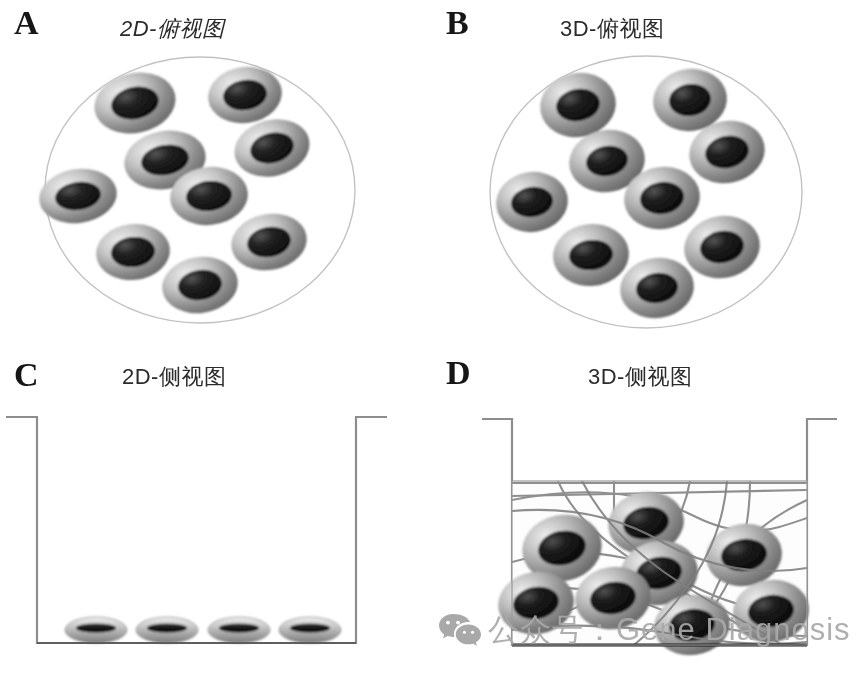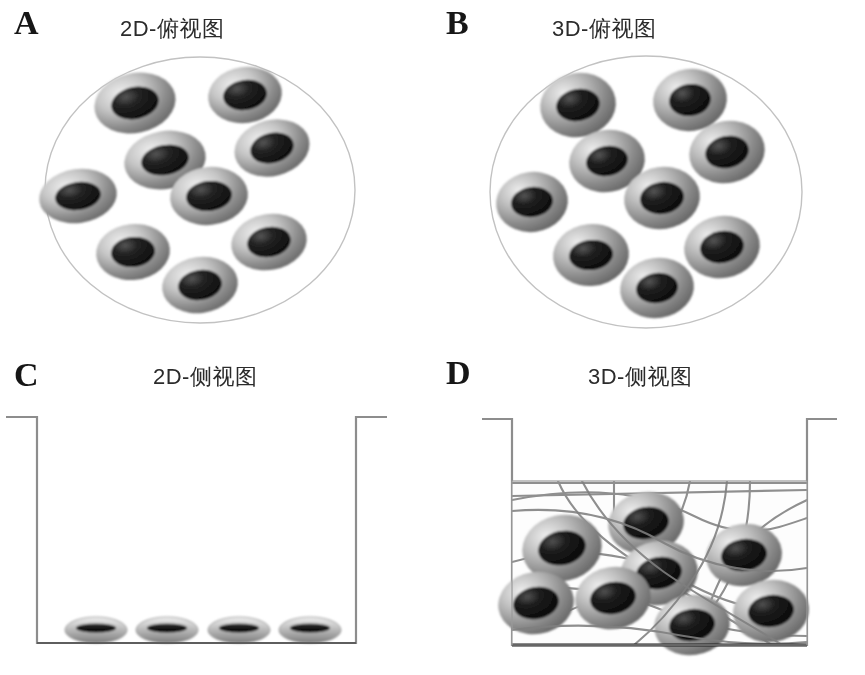--- a/index.html
+++ b/index.html
@@ -20,23 +20,23 @@
     position:absolute;left:14px;top:6px;
     font-family:"Liberation Serif","DejaVu Serif",serif;
     font-weight:bold;font-size:34px;color:#161616;
     line-height:1;letter-spacing:0;
   }
   .panel-title{
     position:absolute;top:14px;
     font-size:22px;color:#2b2b2b;
     letter-spacing:0.5px;white-space:nowrap;
   }
-  #panel-a .panel-title{left:120px;}
-  #panel-b .panel-title{left:120px;}
-  #panel-c .panel-title{left:122px;top:362px;margin-left:31px;}
+  #panel-a .panel-title{left:120px;font-style:italic;}
+  #panel-b .panel-title{left:128px;}
+  #panel-c .panel-title{left:122px;top:362px;}
   #panel-d .panel-title{left:146px;top:362px;}
   #panel-c .panel-letter{top:358px;}
   #panel-d .panel-letter{top:356px;}
 
   .svg-layer{position:absolute;left:0;top:0;}
 
   
   #watermark{
     position:absolute;left:432px;top:600px;
     width:433px;height:60px;
@@ -310,14 +310,27 @@
         <path d="M 150,141 C 168,176 196,206 232,232 C 272,260 318,284 350,305"></path>
         <path d="M 295,141 C 292,178 280,212 258,243 C 238,272 218,292 202,305"></path>
         <path d="M 80,290 C 140,282 200,286 252,296 C 304,305 345,305 375,302"></path>
       </g>
 
       <line x1="80" y1="305" x2="375" y2="305" stroke="#1a1a1a" stroke-width="3"></line>
       <rect x="80" y="141" width="295" height="164" fill="none" stroke="#9a9a9a" stroke-width="1.2"></rect>
     </svg>
   </div>
 
+  <div id="watermark">
+    <svg id="wm-icon" width="44" height="36" viewBox="0 0 44 36">
+      <g fill="#a9a9a9">
+        <path d="M15 2 C7.3 2 1 7.2 1 13.6 c0 3.6 2 6.8 5.2 8.9 l-1.2 3.9 l4.5 -2.3 c1.7 .5 3.5 .8 5.5 .8 c.5 0 1 0 1.5 -.05 c-.3 -1 -.5 -2 -.5 -3.05 C16 15.6 22.4 10 30.3 10 c.5 0 1 .02 1.5 .07 C30.4 5.3 23.4 2 15 2 z"></path>
+        <circle cx="10" cy="10.6" r="1.9" fill="#ffffff"></circle>
+        <circle cx="20" cy="10.6" r="1.9" fill="#ffffff"></circle>
+        <path d="M43 22.4 C43 16.9 37.3 12.5 30.4 12.5 C23.4 12.5 17.8 16.9 17.8 22.4 c0 5.5 5.6 9.9 12.6 9.9 c1.6 0 3.2 -.23 4.6 -.66 l3.9 2 l-1 -3.3 C41.2 28.4 43 25.6 43 22.4 z"></path>
+        <circle cx="26.4" cy="20.2" r="1.55" fill="#ffffff"></circle>
+        <circle cx="34.5" cy="20.2" r="1.55" fill="#ffffff"></circle>
+      </g>
+    </svg>
+    <span id="wm-text">公众号：Gene Diagnosis</span>
+  </div>
 
 </div>
 
 </body></html>

